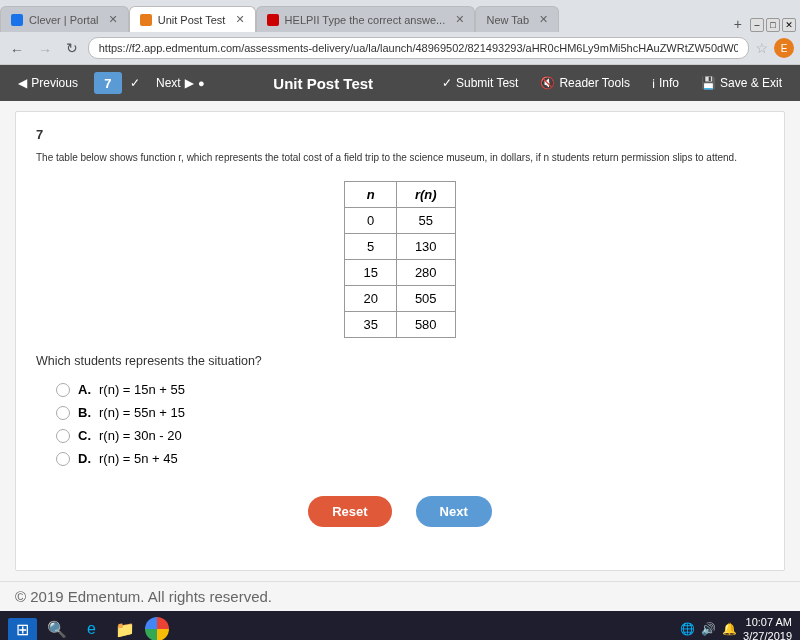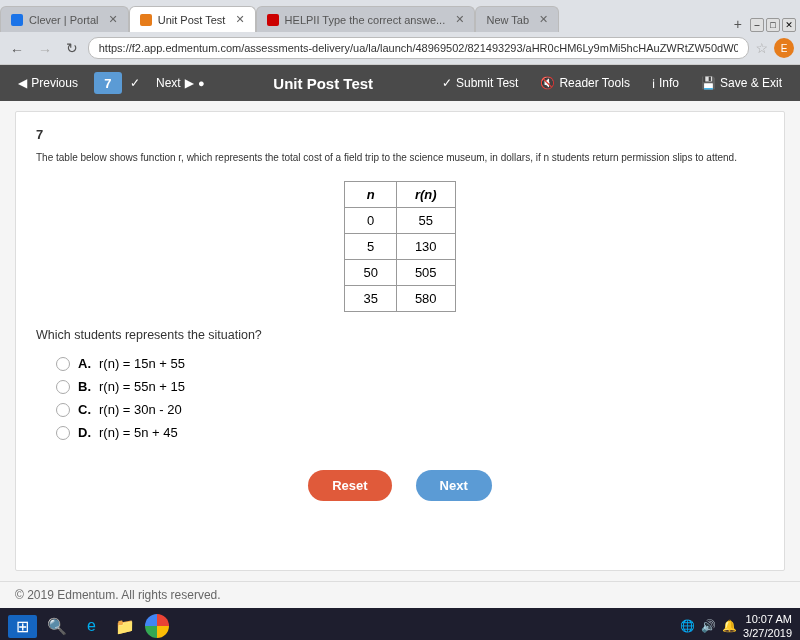--- a/index.html
+++ b/index.html
@@ -53,21 +53,21 @@
     .option-radio { width: 14px; height: 14px; border-radius: 50%; border: 1px solid #aaa; background: #fff; display: inline-block; flex-shrink: 0; }
     .option-label { font-weight: bold; }
     .option-text { }
 
     
     .action-buttons { display: flex; justify-content: center; gap: 24px; margin-top: 30px; margin-bottom: 10px; }
     .btn-reset { background: #e05a3a; color: #fff; border: none; border-radius: 20px; padding: 8px 24px; font-size: 13px; cursor: pointer; font-weight: bold; }
     .btn-next { background: #5b9bd5; color: #fff; border: none; border-radius: 20px; padding: 8px 24px; font-size: 13px; cursor: pointer; font-weight: bold; }
 
     
-    .footer { background: #f5f5f5; border-top: 1px solid #ddd; padding: 6px 15px; font-size: 12px; color: #666; }
+    .footer { background: #f5f5f5; border-top: 1px solid #ddd; padding: 6px 15px; font-size: 15px; color: #666; }
 
     
     .taskbar { display: flex; align-items: center; background: #1e1e2e; height: 36px; padding: 0 8px; gap: 6px; }
     .taskbar-start { background: #1565c0; color: #fff; font-size: 16px; padding: 2px 8px; cursor: pointer; border-radius: 2px; }
     .taskbar-icon { width: 28px; height: 28px; display: flex; align-items: center; justify-content: center; font-size: 16px; cursor: pointer; }
     .taskbar-spacer { flex: 1; }
     .taskbar-systray { display: flex; align-items: center; gap: 6px; color: #fff; font-size: 11px; }
     .taskbar-time { text-align: right; line-height: 1.3; }
     .systray-icon { font-size: 12px; color: #ccc; }
   </style>
@@ -165,21 +165,25 @@
       <tbody id="table-body">
       <tr>
             <td>0</td>
             <td>55</td>
           </tr>
           <tr>
             <td>5</td>
             <td>130</td>
           </tr>
           <tr>
-            <td>50</td>
+            <td>15</td>
+            <td>280</td>
+          </tr>
+          <tr>
+            <td>20</td>
             <td>505</td>
           </tr>
           <tr>
             <td>35</td>
             <td>580</td>
           </tr>
         </tbody>
     </table>
 
     <div class="which-function-text">Which students represents the situation?</div>

